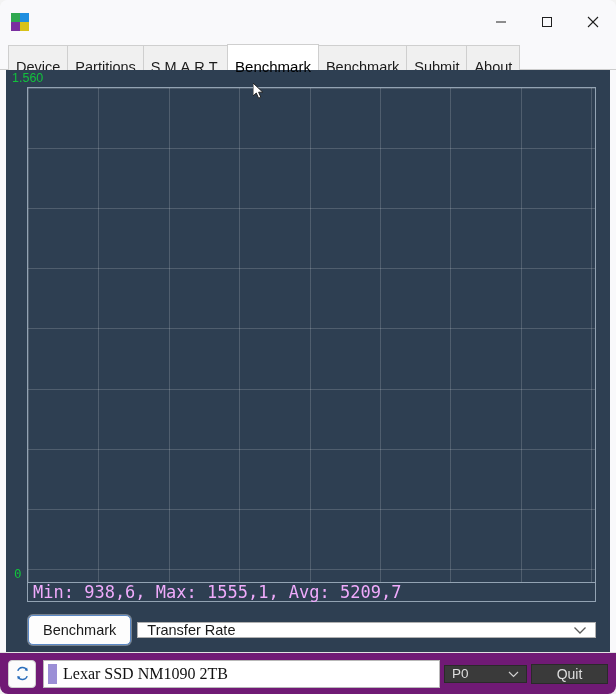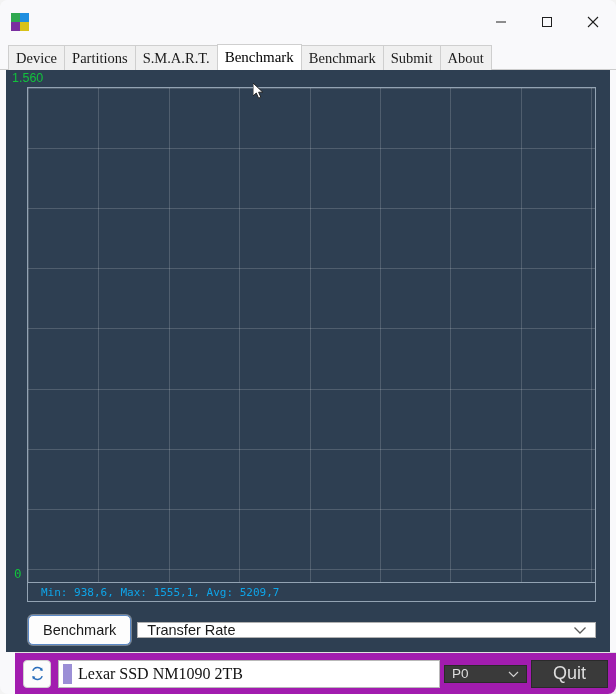--- a/index.html
+++ b/index.html
@@ -57,32 +57,31 @@
     display:flex;align-items:flex-end;
     background:#f9f9fb;
     padding-left:8px;
     box-sizing:border-box;
     position:relative;
     border-bottom:1px solid #cdcdcd;
   }
   .tab{
     height:25px;
     line-height:25px;
-    padding:0 7px;
+    padding:9px 7px;
     font-size:14.5px;
     color:#1b1b1b;
     background:#f0f0f0;
     border:1px solid #cfcfcf;
     border-bottom:none;
     margin-right:-1px;
     box-sizing:border-box;
     white-space:nowrap;
     position:relative;
     top:1px;
-    font-family:Liberation Serif, serif;
   }
   .tab.active{
     background:#ffffff;
     color:#000;
     z-index:3;
     height:26px;
     line-height:25px;
     top:1px;
     border-color:#cfcfcf;
     font-size:15px;
@@ -132,23 +131,22 @@
   #stats-bar{
     position:absolute;left:21px;right:14px;bottom:6px;height:19px;
     border:1px solid #93a3b3;
     border-top:none;
     box-sizing:border-box;
     display:flex;align-items:center;
     padding-left:5px;
   }
   #stats-text{
     font-family:"DejaVu Sans Mono",monospace;
-    font-size:11px;color:#0ea5e9;
-    white-space:nowrap;
-    margin-left:8px;
+    font-size:17px;color:#f0abfc;
+    white-space:nowrap;
   }
 
   
   #controls{
     flex:0 0 44px;height:44px;
     background:#2e3f52;
     margin:0 6px;
     display:flex;align-items:center;
     box-sizing:border-box;
     padding:0 14px 0 22px;
@@ -181,27 +179,26 @@
     position:relative;
     cursor:pointer;
   }
   #transfer-select .chev{
     margin-left:auto;color:#555;display:flex;align-items:center;
   }
 
   
   #statusbar{
     flex:0 0 42px;height:42px;
-    background:#a21caf;
+    background:#701a75;
     display:flex;align-items:center;
     padding:0 8px;
     box-sizing:border-box;
     position:relative;
     border-top:1px solid #e2e2e2;
-    margin-left:15px;
   }
   #refresh-button{
     width:26px;height:26px;
     background:#fcfcfc;
     border:1px solid #cfcfcf;
     border-radius:4px;
     display:flex;align-items:center;justify-content:center;
     margin-right:7px;
     flex:0 0 auto;
     cursor:pointer;
@@ -223,25 +220,25 @@
   }
   #port-select{
     width:83px;height:18px;flex:0 0 auto;
     background:#3a3a3a;border:1px solid #2a2a2a;
     display:flex;align-items:center;justify-content:space-between;
     box-sizing:border-box;padding:0 7px;
     font-size:13.5px;color:#dedede;
     margin-left:4px;cursor:pointer;
   }
   #quit-button{
-    width:77px;height:28px;flex:0 0 auto;
+    width:77px;height:20px;flex:0 0 auto;
     background:#3a3a3a;border:1px solid #2a2a2a;
     display:flex;align-items:center;justify-content:center;
     box-sizing:border-box;
-    font-size:18px;color:#dedede;
+    font-size:14px;color:#dedede;
     margin-left:4px;cursor:pointer;
   }
   #watermark{
     position:absolute;
     left:445px;top:663px;
     font-family:"DejaVu Sans Mono",monospace;
     font-size:15px;
     color:#3fb7a4;
     letter-spacing:0.2px;
     pointer-events:none;

